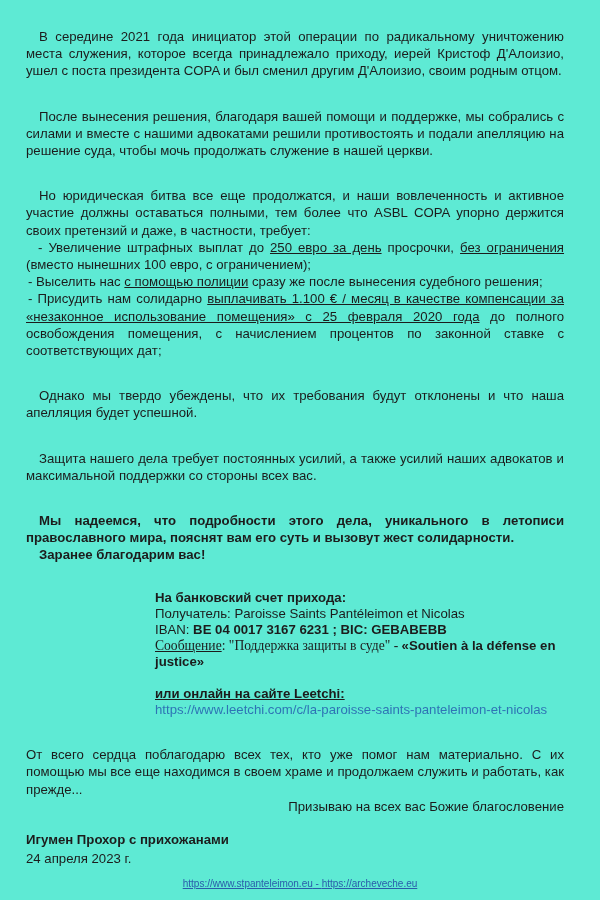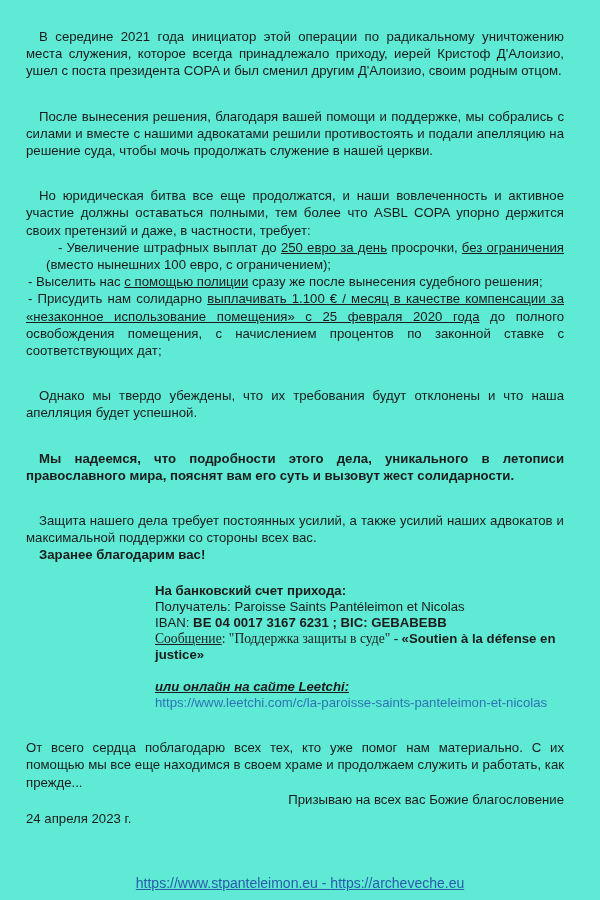--- a/index.html
+++ b/index.html
@@ -16,31 +16,31 @@
     font-family: "Liberation Sans", "DejaVu Sans", sans-serif;
     font-size: 13.2px;
     line-height: 17.2px;
     color: #1c1c1c;
     padding: 28px 36px 0 26px;
     overflow: hidden;
   }
   p { margin: 0; }
   .jp { text-align: justify; }
   .ind { text-indent: 13px; }
-  .b1 { text-indent: 12px; margin-left: 20px; }
+  .b1 { text-indent: 12px; }
   .bul { text-indent: 2px; }
   .gap { margin-top: 28px; }
   .bold { font-weight: bold; }
-  .it { font-style: italic; }
+  .it { }
   .u { text-decoration: underline; }
   .center { text-align: right; }
   .right { text-align: left; }
   .bank {
     margin-left: 129px;
-    margin-top: 19px;
+    margin-top: 26px;
     line-height: 16.2px;
   }
   .bank p { text-align: left; }
   .serifline {
     font-family: "Liberation Serif", "DejaVu Serif", serif;
     font-size: 13.6px;
   }
   .serifline .fr {
     font-family: "Liberation Sans", "DejaVu Sans", sans-serif;
     font-size: 13.2px;
@@ -54,21 +54,21 @@
   }
   .sig-block { margin-top: 16px; }
   .date-line { margin-top: 2px; }
   .after-bank { margin-top: 28px; }
   .footer {
     position: absolute;
     left: 0;
     right: 0;
     bottom: 9px;
     text-align: center;
-    font-size: 14px;
+    font-size: 10px;
     line-height: 15px;
   }
   .footer .flink {
     color: #2a5caa;
     text-decoration: underline;
     cursor: pointer;
     white-space: pre;
   }
   .footer .fsep {
     color: #2a5caa;
@@ -88,36 +88,37 @@
   <p class="jp ind gap">Но юридическая битва все еще продолжатся, и наши вовлеченность и активное участие должны оставаться полными, тем более что ASBL COPA упорно держится своих претензий и даже, в частности, требует:</p>
 
   <p class="jp b1"><span>- Увеличение штрафных выплат до </span><span class="u">250 евро за день</span><span> просрочки, </span><span class="u">без ограничения</span><span> (вместо нынешних 100 евро, с ограничением);</span></p>
 
   <p class="jp bul"><span>- Выселить нас </span><span class="u">с помощью полиции</span><span> сразу же после вынесения судебного решения;</span></p>
 
   <p class="jp bul"><span>- Присудить нам солидарно </span><span class="u">выплачивать 1.100 € / месяц в качестве компенсации за «незаконное использование помещения» с 25 февраля 2020 года</span><span> до полного освобождения помещения, с начислением процентов по законной ставке с соответствующих дат;</span></p>
 
   <p class="jp ind gap">Однако мы твердо убеждены, что их требования будут отклонены и что наша апелляция будет успешной.</p>
 
+  <p class="jp ind gap">Защита нашего дела требует постоянных усилий, а также усилий наших адвокатов и максимальной поддержки со стороны всех вас.</p>
+
   <p class="jp ind gap bold">Мы надеемся, что подробности этого дела, уникального в летописи православного мира, пояснят вам его суть и вызовут жест солидарности.</p>
-
-  <p class="jp ind gap">Защита нашего дела требует постоянных усилий, а также усилий наших адвокатов и максимальной поддержки со стороны всех вас.</p>
   <p class="jp ind bold">Заранее благодарим вас!</p>
 
   <div class="bank">
     <p class="bold">На банковский счет прихода:</p>
     <p>Получатель: Paroisse Saints Pantéleimon et Nicolas</p>
     <p><span>IBAN: </span><span class="bold">BE 04 0017 3167 6231 ;  BIC: GEBABEBB</span></p>
     <p class="serifline"><span class="u">Сообщение</span><span>: "Поддержка защиты в суде" - </span><span class="fr">«Soutien à la défense en justice»</span></p>
     <p class="leetchi-label"><span class="bold it u">или онлайн на сайте Leetchi:</span></p>
     <p><a class="link">https://www.leetchi.com/c/la-paroisse-saints-panteleimon-et-nicolas</a></p>
   </div>
 
   <p class="jp after-bank">От всего сердца поблагодарю всех тех, кто уже помог нам материально. С их помощью мы все еще находимся в своем храме и продолжаем служить и работать, как прежде...</p>
   <p class="center">Призываю на всех вас Божие благословение</p>
 
+  <p class="bold sig-block">Игумен Прохор с прихожанами</p>
   <p class="right date-line">24 апреля 2023 г.</p>
 
   <div class="footer">
     <a class="flink">https://www.stpanteleimon.eu</a><span class="fsep"> - </span><a class="flink">https://archeveche.eu</a>
   </div>
 
 </div>
 
 </body></html>

